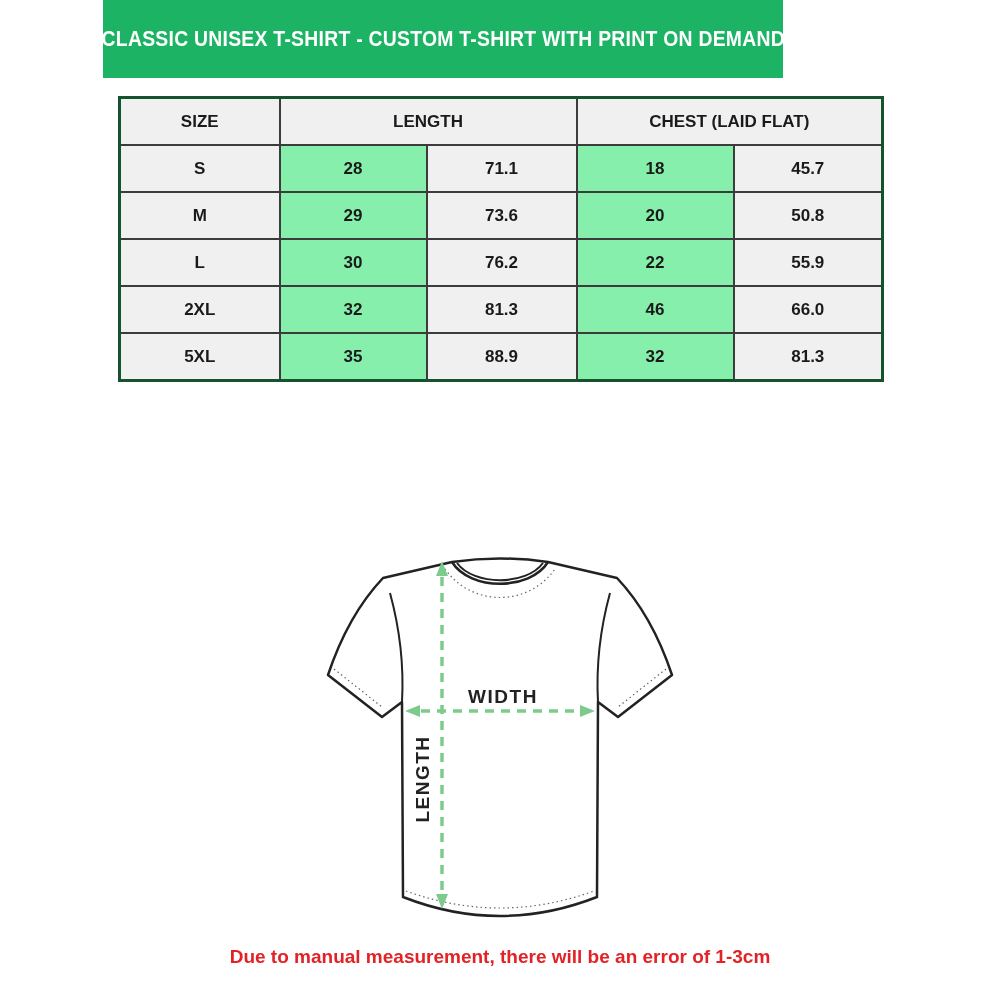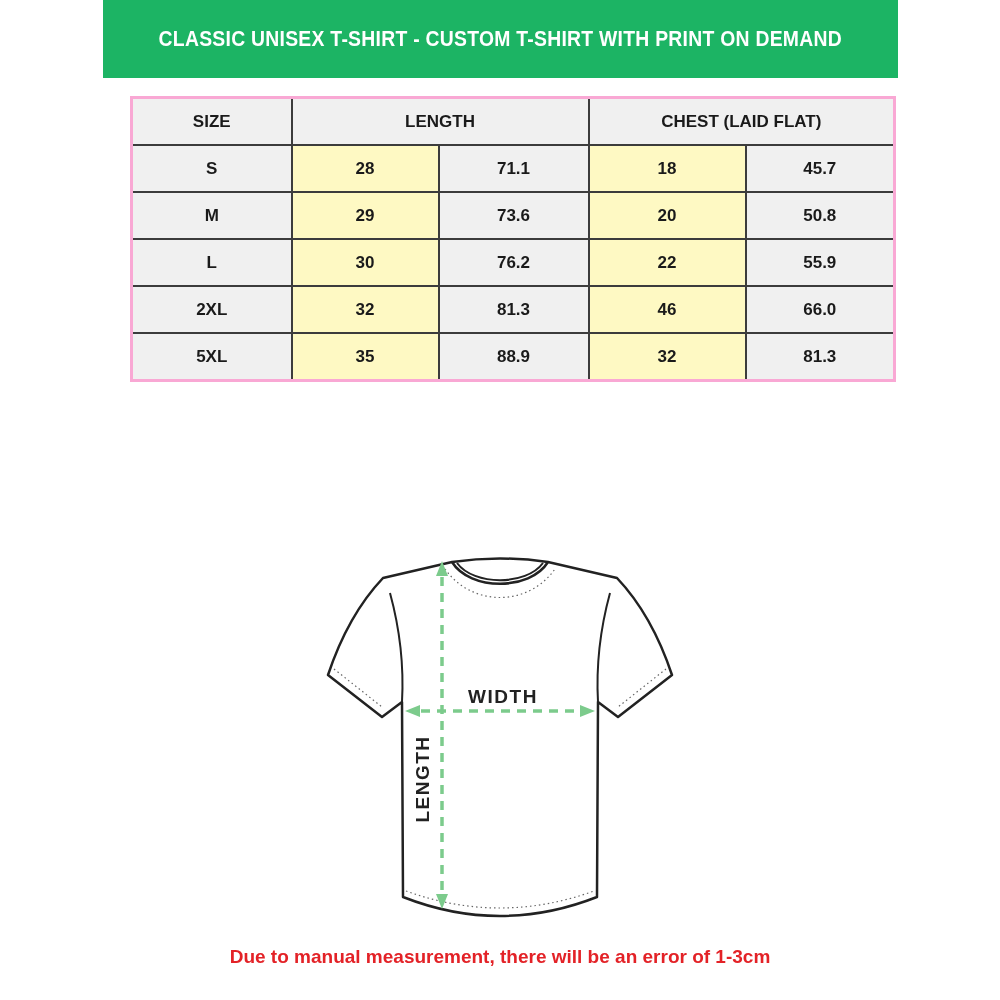--- a/index.html
+++ b/index.html
@@ -2,39 +2,39 @@
 <html><head>
 <meta charset="utf-8">
 <style>
   html,body{margin:0;padding:0;background:#ffffff;}
   .page{
     position:relative;width:1000px;height:1000px;background:#ffffff;overflow:hidden;
     font-family:"Liberation Sans","DejaVu Sans",sans-serif;color:#1a1a1a;
   }
   
   .banner{
-    position:absolute;left:103px;top:0;width:795px;height:78px;
+    position:absolute;left:103px;top:0;width:680px;height:78px;
     background:#1cb464;display:flex;align-items:center;justify-content:center;
   }
   .banner-title{
     color:#ffffff;font-weight:bold;font-size:22px;white-space:nowrap;
     display:inline-block;transform:scaleX(0.88);letter-spacing:0.3px;
   }
   
   .size-table{
-    position:absolute;left:130px;top:96px;width:763px;
+    position:absolute;left:118px;top:96px;width:763px;
     border-collapse:collapse;table-layout:fixed;
-    border:3px solid #f9a8d4;
+    border:3px solid #14532d;
   }
   .size-table td,.size-table th{
     border:2px solid #3c3c3c;height:45px;text-align:center;vertical-align:middle;
     font-size:17px;font-weight:bold;color:#1a1a1a;padding:0;
   }
   .shade{background:#f0f0f0;}
-  .white{background:#fef9c3;}
+  .white{background:#86efac;}
   
   .diagram{position:absolute;left:320px;top:553px;width:360px;height:390px;}
   .shirt-line{fill:none;stroke:#222222;stroke-width:2.5;stroke-linejoin:round;}
   .shirt-fill{fill:#ffffff;stroke:#222222;stroke-width:2.5;stroke-linejoin:round;}
   .stitch{fill:none;stroke:#666666;stroke-width:1.2;stroke-dasharray:1.5 3;}
   .dim-line{fill:none;stroke:#7ccb8c;stroke-width:3.5;stroke-dasharray:9 7;}
   .dim-head{fill:#7ccb8c;}
   .dim-text{font-family:"Liberation Sans","DejaVu Sans",sans-serif;font-size:19px;
     font-weight:bold;fill:#222222;letter-spacing:1.5px;}
   

